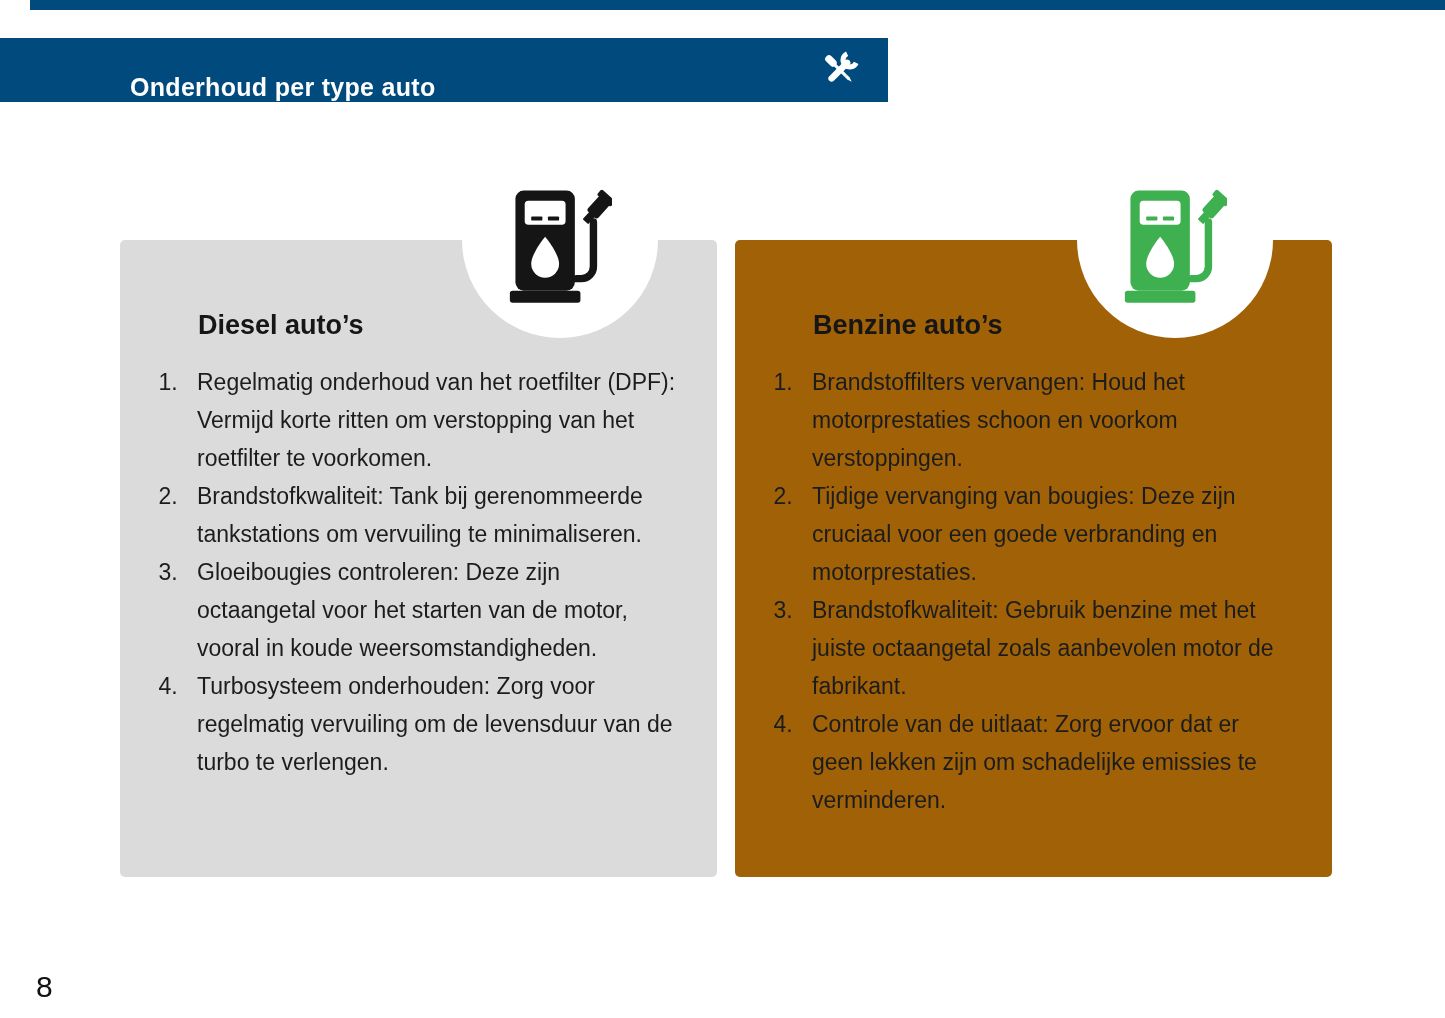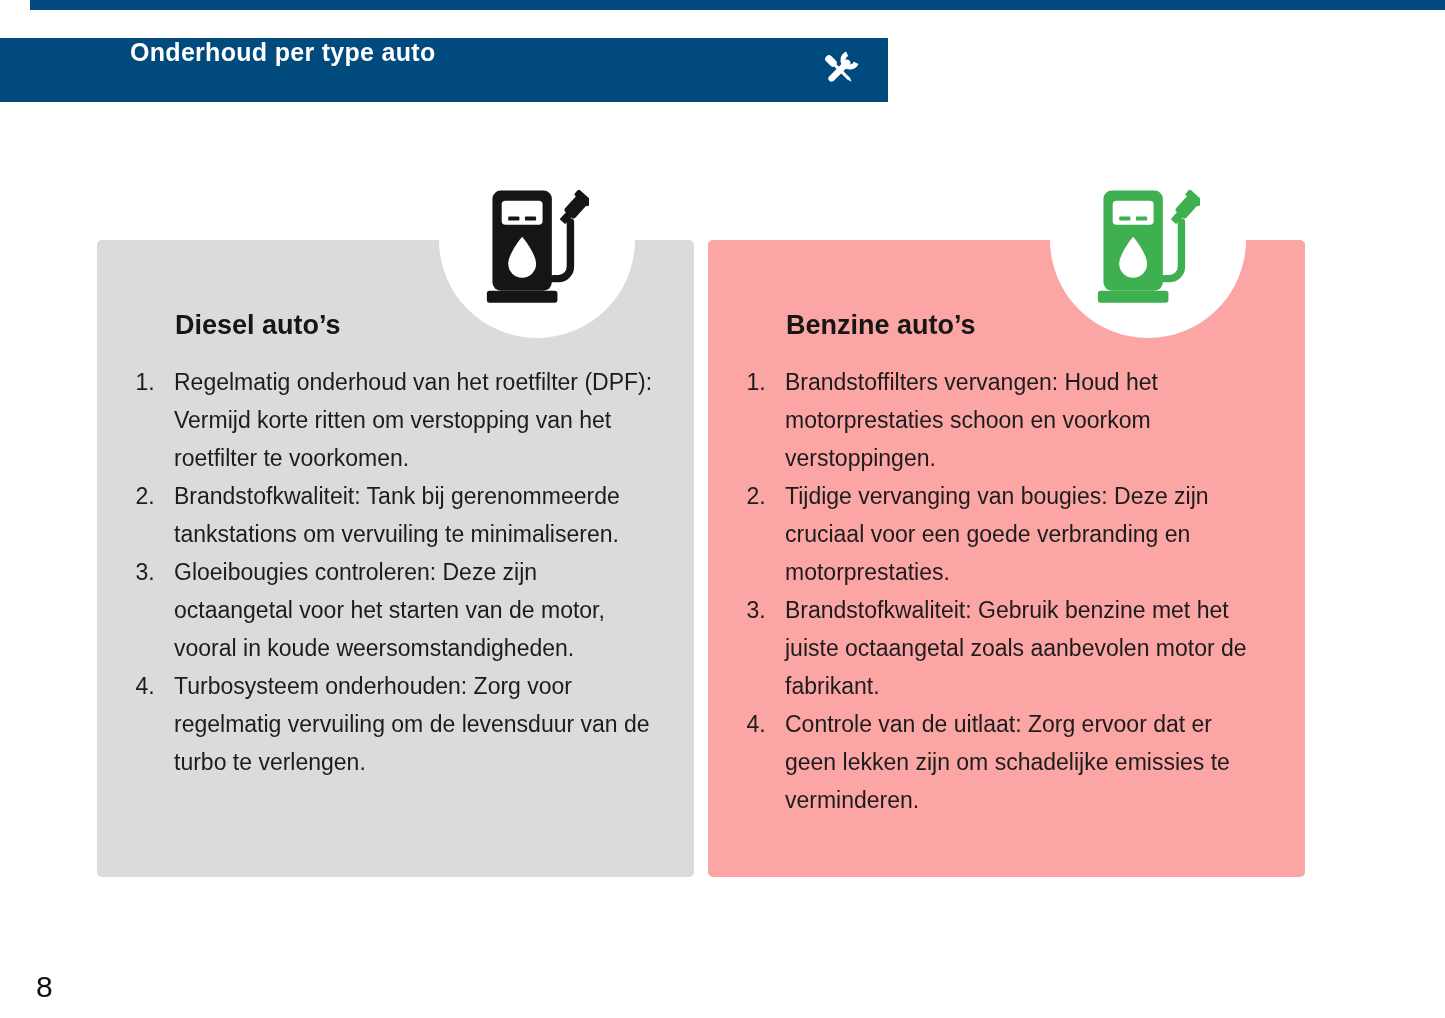--- a/index.html
+++ b/index.html
@@ -16,40 +16,40 @@
     position:absolute; left:30px; top:0;
     width:1415px; height:10px;
     background:#004a7e;
   }
 
   
   .header-bar {
     position:absolute; left:0; top:38px;
     width:888px; height:64px;
     background:#004a7e;
-    display:flex; align-items:flex-start;
+    display:flex; align-items:flex-end;
   }
   .header-title {
     color:#ffffff; font-size:25px; font-weight:bold;
     margin-left:130px; letter-spacing:0.3px;
   }
   .header-icon {
     position:absolute; right:26px; top:50%;
     transform:translateY(-50%);
     width:44px; height:44px;
   }
 
   
   .card {
     position:absolute; top:240px;
     width:597px; height:637px;
     border-radius:5px;
   }
-  .card-diesel  { left:97px; background:#dbdbdb; }
-  .card-benzine { left:708px; background:#fca5a5; }
+  .card-diesel  { left:120px; background:#dbdbdb; }
+  .card-benzine { left:735px; background:#a16207; }
 
   .icon-circle {
     position:absolute; top:-98px; left:342px;
     width:196px; height:196px;
     border-radius:50%;
     background:#ffffff;
   }
   .pump {
     position:absolute; left:50%; top:46px;
     transform:translateX(-50%);

